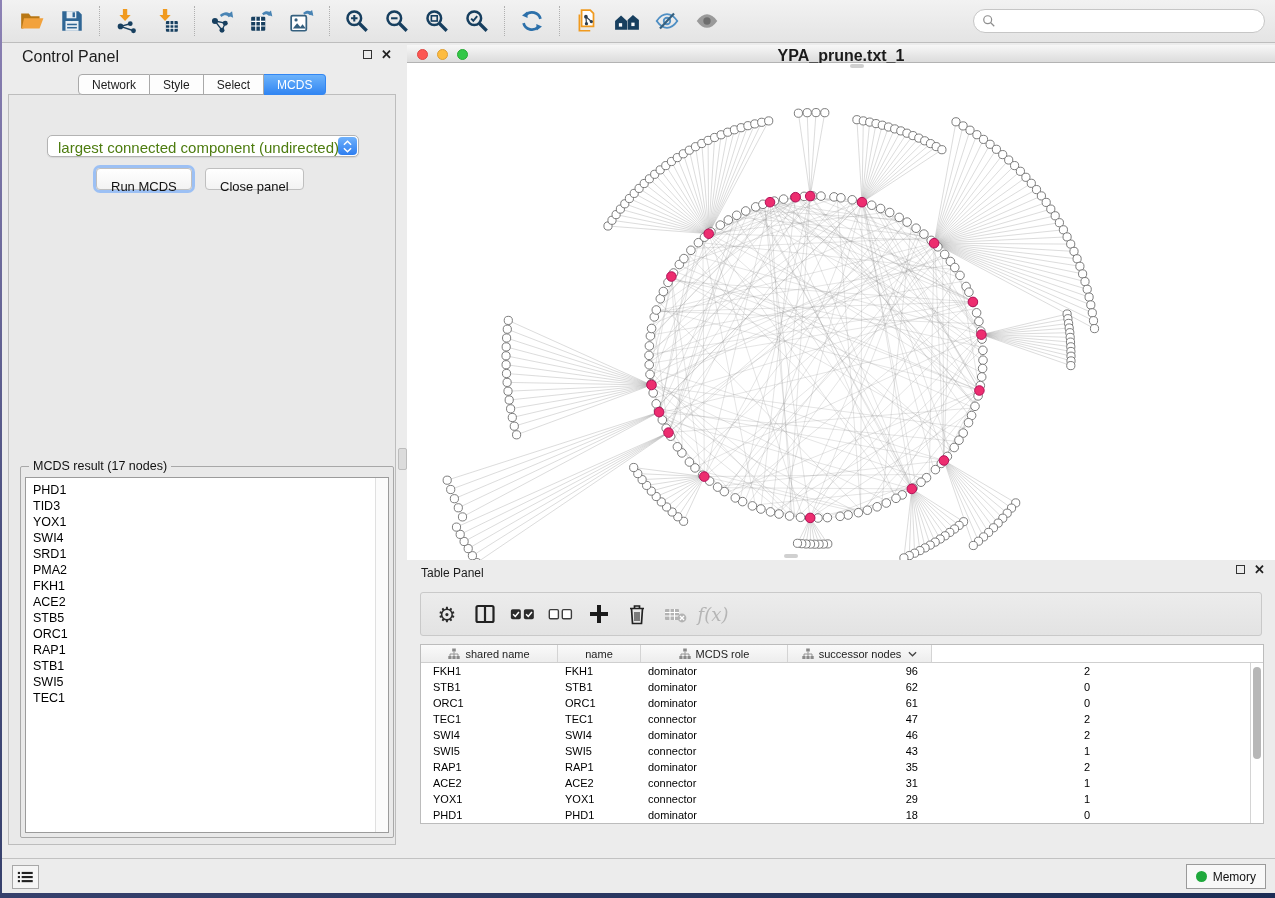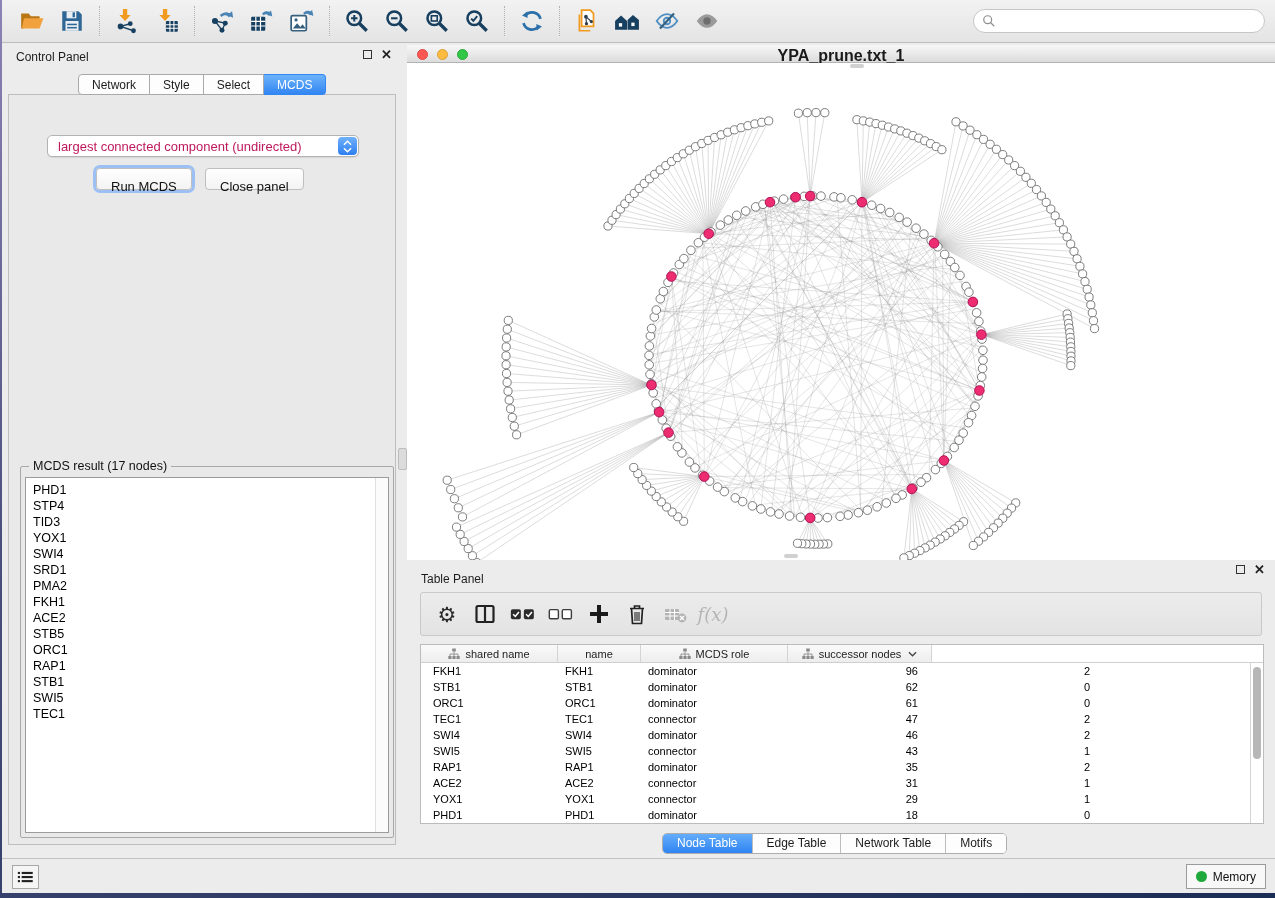--- a/index.html
+++ b/index.html
@@ -20,36 +20,36 @@
   .tbicon svg { width:26px; height:26px; }
   .tbsep { width:1px; height:30px; margin:0 7px; border-left:1px dotted #b0b0b0; }
   #search-wrap { position:absolute; right:10px; top:9px; width:292px; height:24px;
     background:#fff; border:1px solid #c6c6c6; border-radius:13px; display:flex; align-items:center; padding:0 8px; }
   #search-wrap svg { width:14px; height:14px; flex:0 0 auto; }
   #search-input { border:none; outline:none; background:transparent; flex:1; margin-left:5px; font-size:12px; font-family:"Liberation Sans",sans-serif; }
 
   
   #control-panel { position:absolute; left:0; top:45px; width:400px; height:813px; }
   #cp-titlebar { position:absolute; left:0; top:0; width:100%; height:24px; display:flex; align-items:center; }
-  #cp-title { margin-left:14px; font-size:12px; color:#1c1c1c; }
+  #cp-title { margin-left:20px; font-size:16px; color:#1c1c1c; }
   .win-btns { position:absolute; right:10px; top:5px; display:flex; gap:9px; align-items:center; }
   .float-btn { width:9px; height:9px; border:1.6px solid #333; display:inline-block; cursor:pointer; }
   .close-btn { font-size:13px; font-weight:bold; color:#222; line-height:9px; cursor:pointer; }
   #cp-tabs { position:absolute; left:76px; top:29px; height:21px; display:flex; z-index:3; }
   .cp-tab { padding:0 13px; height:21px; line-height:20px; background:#fdfdfd; border:1px solid #a9a9a9; border-left:none;
     font-size:12px; color:#1c1c1c; cursor:pointer; }
   .cp-tab:first-child { border-left:1px solid #a9a9a9; border-radius:4px 0 0 4px; }
   .cp-tab:last-child { border-radius:0 4px 4px 0; }
   .cp-tab.selected { background:linear-gradient(#6db3fb,#3286f2); color:#fff; border-color:#3286f2; }
   #cp-body { position:absolute; left:6px; top:49px; width:388px; height:751px;
     background:#e9e9e9; border:1px solid #bdbdbd; }
   #opt-label { position:absolute; left:0; top:18px; width:100%; text-align:center; font-size:13px; color:#111; }
   #opt-select { position:absolute; left:38px; top:40px; width:312px; height:22px; background:#fff;
     border:1px solid #b3b3b3; border-radius:5px; cursor:pointer; box-shadow:0 1px 1px rgba(0,0,0,.08); }
-  #opt-select-text { position:absolute; left:10px; top:3px; font-size:13px; color:#be185d; white-space:nowrap; }
+  #opt-select-text { position:absolute; left:10px; top:3px; font-size:15px; color:#4d7c0f; white-space:nowrap; }
   #opt-stepper { position:absolute; right:1px; top:1px; width:19px; height:18px; border-radius:4px;
     background:linear-gradient(#6fb1fb,#2e7ef0); display:flex; flex-direction:column; align-items:center; justify-content:center; gap:1px; }
   #opt-stepper svg { width:9px; height:6px; }
   .cp-btn { position:absolute; top:73px; height:22px; background:linear-gradient(#ffffff,#f3f3f3);
     border:1px solid #bfbfbf; border-radius:4px; font-size:13px; color:#111; text-align:center;
     line-height:20px; cursor:pointer; padding:8px 14px; }
   #run-btn { left:87px; box-shadow:0 0 0 3px rgba(115,170,250,.65); }
   #close-panel-btn { left:196px; }
   #mcds-fieldset { position:absolute; left:11px; top:371px; width:374px; height:372px;
     border:1px solid #a8a8a8; border-radius:2px; }
@@ -71,21 +71,21 @@
   .tl { position:absolute; top:3.5px; width:11px; height:11px; border-radius:50%; cursor:pointer; }
   #tl-red   { left:10px;  background:#fc5753; border:1px solid #df4744; }
   #tl-yellow{ left:30px;  background:#fdbc40; border:1px solid #de9f34; }
   #tl-green { left:50px;  background:#33c748; border:1px solid #27aa35; }
   #net-title { position:absolute; left:0; right:0; top:2px; text-align:center; font-size:16px; font-weight:bold; color:#1a1a1a; }
   #net-canvas { position:absolute; left:0; top:18px; width:868px; height:497px; background:#fff; }
   .pane-grip { position:absolute; background:#d0d0d0; border-radius:2px; }
 
   
   #table-panel { position:absolute; left:405px; top:560px; width:868px; height:298px; }
-  #tp-titlebar { position:absolute; left:0; top:0; width:100%; height:26px; display:flex; align-items:flex-end; }
+  #tp-titlebar { position:absolute; left:0; top:0; width:100%; height:26px; display:flex; align-items:center; }
   #tp-title { margin-left:14px; font-size:12px; color:#1c1c1c; }
   #tp-toolbar { position:absolute; left:13px; top:32px; right:13px; height:44px;
     background:linear-gradient(#ececec,#e3e3e3); border:1px solid #c9c9c9; border-radius:3px;
     display:flex; align-items:center; padding-left:7px; }
   .tpicon { width:26px; height:26px; display:inline-flex; align-items:center; justify-content:center; margin:0 6px; cursor:pointer; }
   .tpicon svg { width:24px; height:24px; }
   .tpicon.wide svg { width:32px; }
   .tpicon.disabled { cursor:default; }
   .fx-glyph { font-family:"DejaVu Serif", serif; font-style:italic; font-size:18px; color:#b5b5b5; }
   #tp-table { position:absolute; left:13px; top:84px; right:11px; height:180px; background:#fff; border:1px solid #bcbcbc; }
@@ -304,21 +304,20 @@
             </svg>
         </span>
       </div>
       <div class="cp-btn" id="run-btn">Run MCDS</div>
       <div class="cp-btn" id="close-panel-btn">Close panel</div>
       <div id="mcds-fieldset">
         <span id="mcds-legend">MCDS result (17 nodes)</span>
         <div id="mcds-list">
           <div id="mcds-items">
               <div class="mcds-item">PHD1</div>
-              <div class="mcds-item">STP4</div>
               <div class="mcds-item">TID3</div>
               <div class="mcds-item">YOX1</div>
               <div class="mcds-item">SWI4</div>
               <div class="mcds-item">SRD1</div>
               <div class="mcds-item">PMA2</div>
               <div class="mcds-item">FKH1</div>
               <div class="mcds-item">ACE2</div>
               <div class="mcds-item">STB5</div>
               <div class="mcds-item">ORC1</div>
               <div class="mcds-item">RAP1</div>
@@ -1194,26 +1193,20 @@
             <div class="td" style="width: 83px; padding-left: 7px;">PHD1</div>
             <div class="td" style="width: 147px; padding-left: 7px;">dominator</div>
             <div class="td" style="width: 144px; text-align: right; padding-right: 14px;">18</div>
             <div class="td" style="width: 172px; text-align: right; padding-right: 14px;">0</div>
           </div>
         </div>
       <div id="tp-vscroll">
         <div id="tp-vthumb"></div>
       </div>
     </div>
-    <div id="tp-tabs">
-        <span class="tp-tab selected">Node Table</span>
-        <span class="tp-tab">Edge Table</span>
-        <span class="tp-tab">Network Table</span>
-        <span class="tp-tab">Motifs</span>
-      </div>
   </div>
 
   <div id="status-bar">
     <div id="list-btn">
       <svg viewBox="0 0 20 16">
           <g fill="#222">
             <rect x="1" y="2" width="2.5" height="2.5"></rect>
             <rect x="5.5" y="2" width="13" height="2.5"></rect>
             <rect x="1" y="6.8" width="2.5" height="2.5"></rect>
             <rect x="5.5" y="6.8" width="13" height="2.5"></rect>

